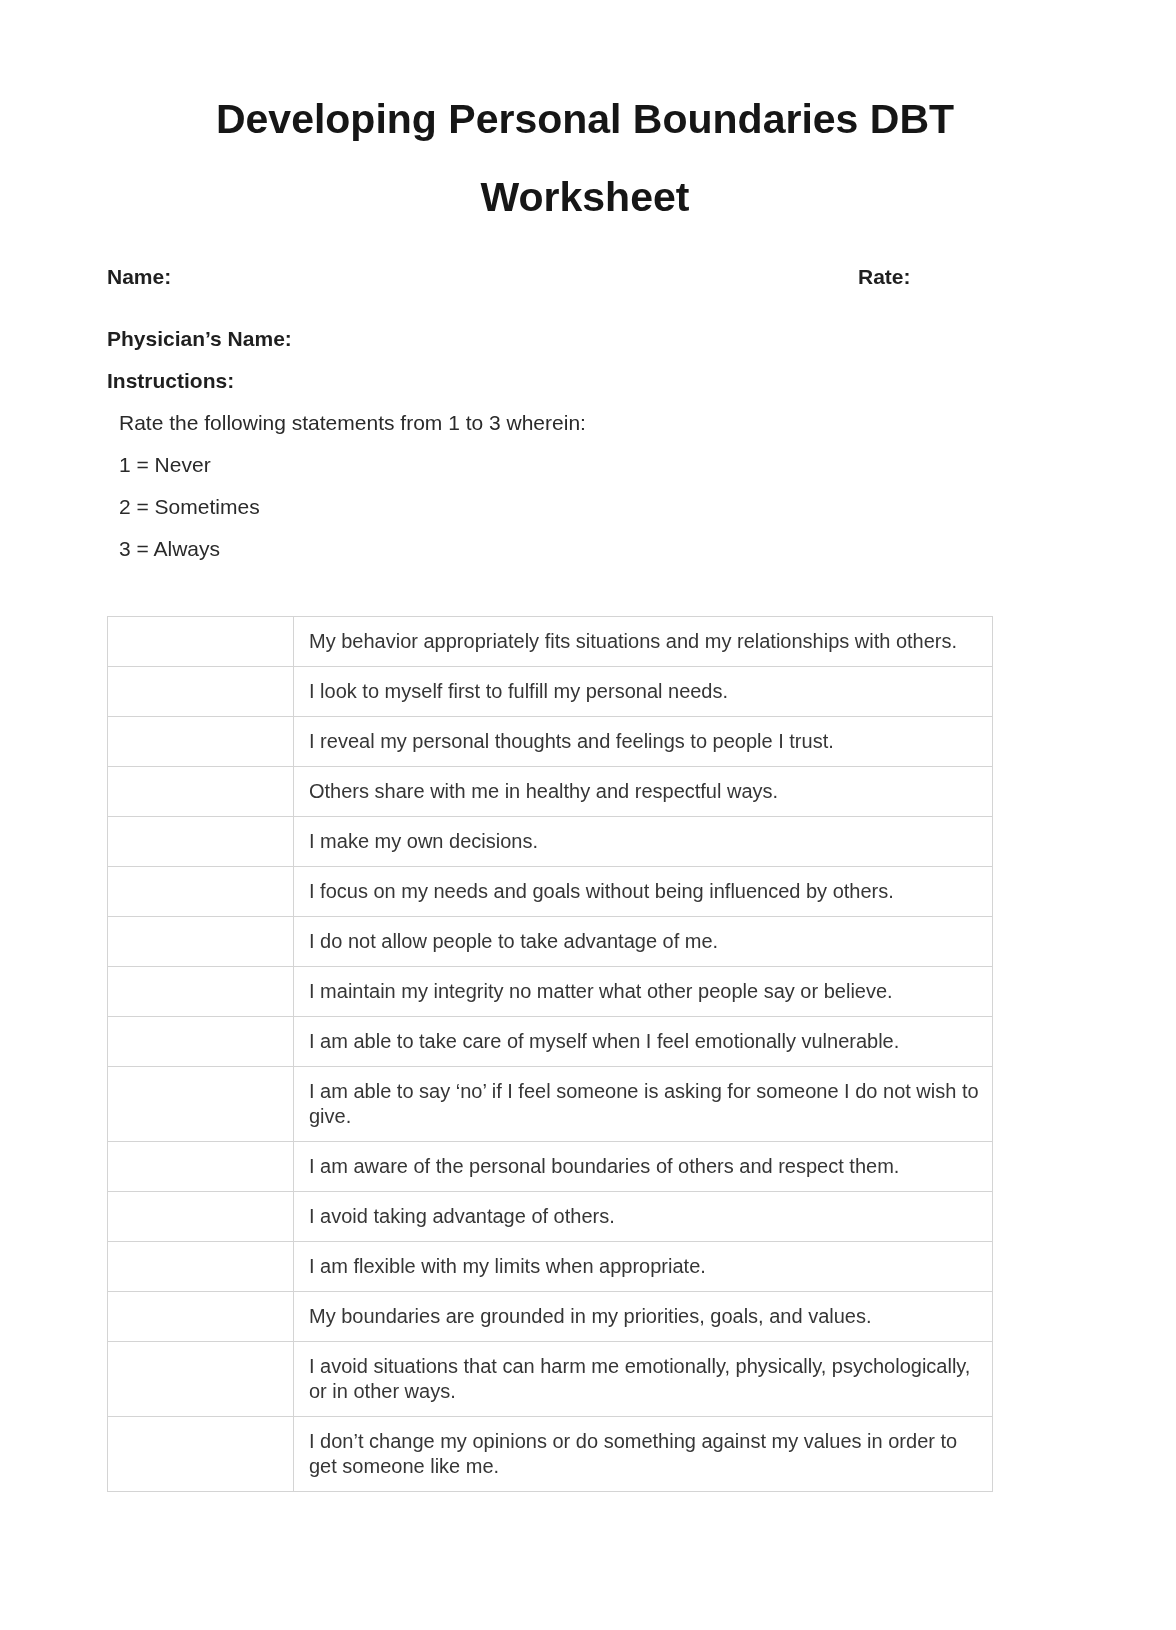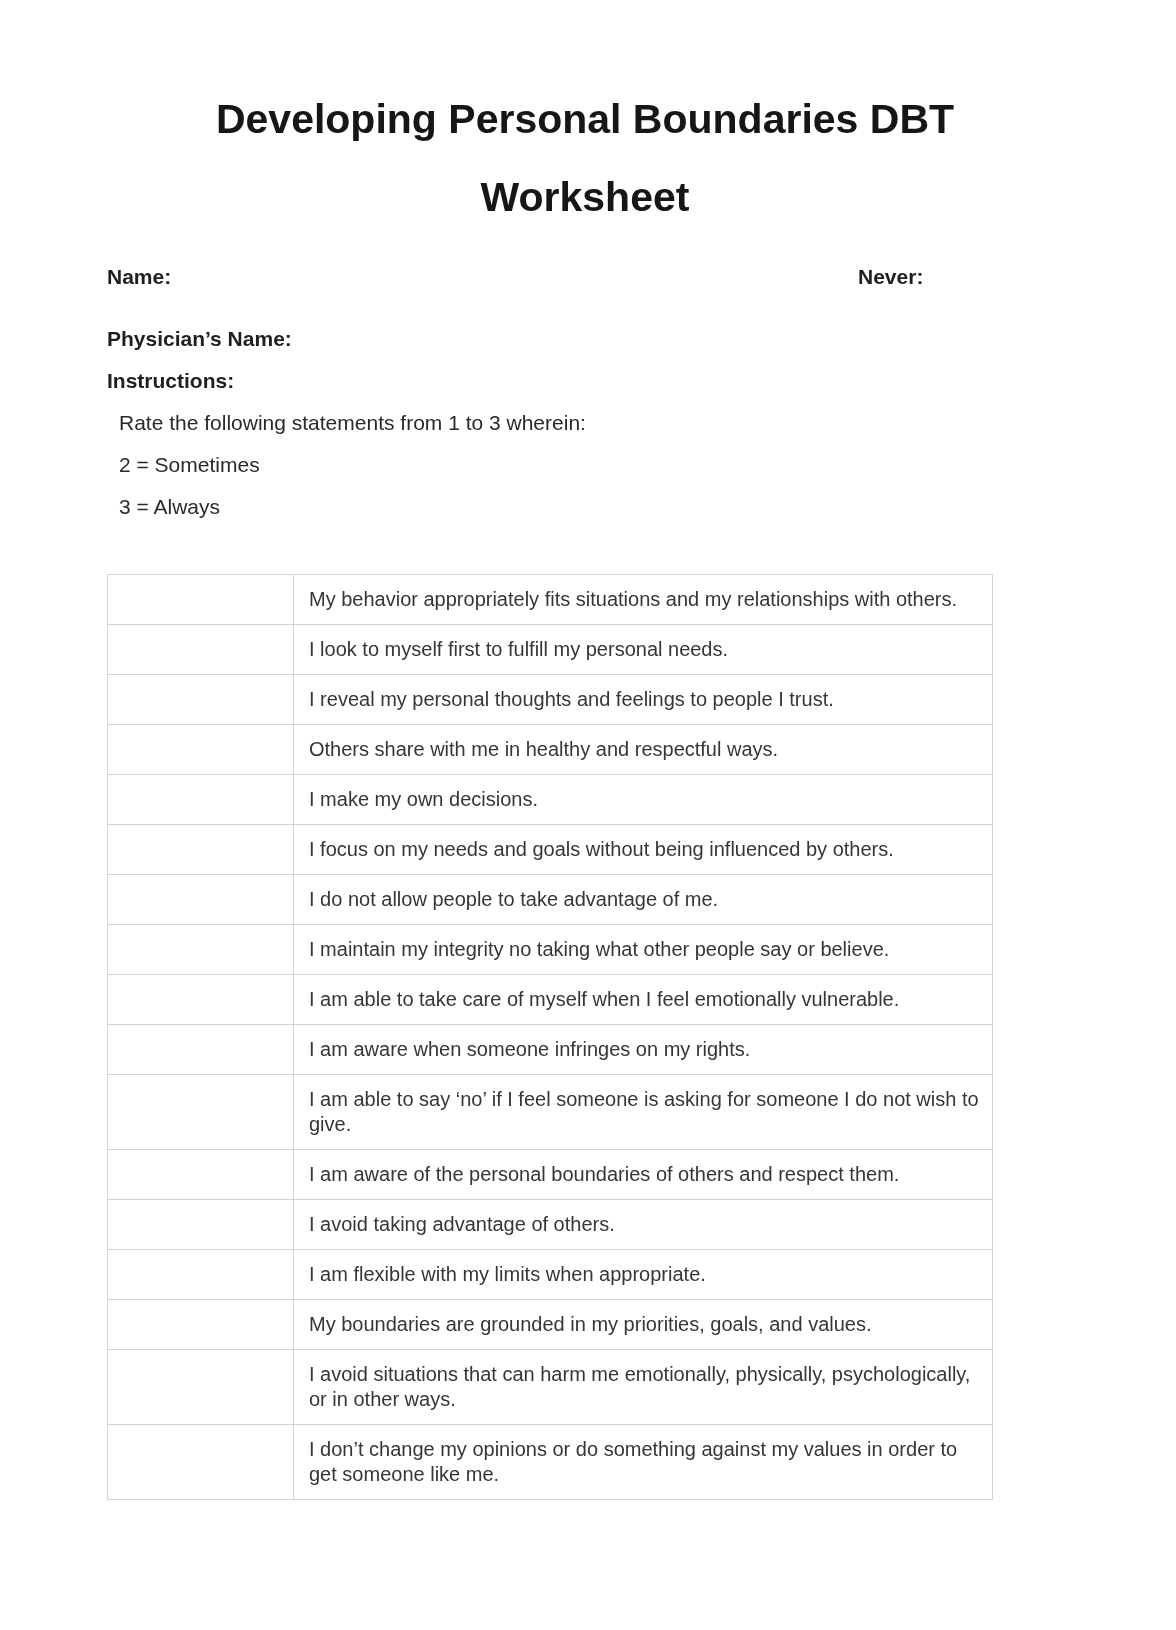--- a/index.html
+++ b/index.html
@@ -73,29 +73,30 @@
 </style>
 </head>
 <body>
 
 <div class="page">
 
   <h1 class="title">Developing Personal Boundaries DBT Worksheet</h1>
 
   <div class="meta-row">
     <p class="label name-label">Name:</p>
-    <p class="label date-label">Never:</p>
+    <p class="label date-label">Rate:</p>
   </div>
 
   <p class="label">Physician’s Name:</p>
 
   <p class="label">Instructions:</p>
 
   <p class="body-text">Rate the following statements from 1 to 3 wherein:</p>
 
+  <p class="body-text">1 = Never</p>
 
   <p class="body-text">2 = Sometimes</p>
 
   <p class="body-text">3 = Always</p>
 
   <table class="rating-table">
     <tbody id="rating-rows">
         <tr>
           <td class="rating-cell"></td>
           <td class="statement-cell">My behavior appropriately fits situations and my relationships with others.</td>
@@ -119,29 +120,25 @@
         <tr>
           <td class="rating-cell"></td>
           <td class="statement-cell">I focus on my needs and goals without being influenced by others.</td>
         </tr>
         <tr>
           <td class="rating-cell"></td>
           <td class="statement-cell">I do not allow people to take advantage of me.</td>
         </tr>
         <tr>
           <td class="rating-cell"></td>
-          <td class="statement-cell">I maintain my integrity no taking what other people say or believe.</td>
+          <td class="statement-cell">I maintain my integrity no matter what other people say or believe.</td>
         </tr>
         <tr>
           <td class="rating-cell"></td>
           <td class="statement-cell">I am able to take care of myself when I feel emotionally vulnerable.</td>
-        </tr>
-        <tr>
-          <td class="rating-cell"></td>
-          <td class="statement-cell">I am aware when someone infringes on my rights.</td>
         </tr>
         <tr>
           <td class="rating-cell"></td>
           <td class="statement-cell">I am able to say ‘no’ if I feel someone is asking for someone I do not wish to give.</td>
         </tr>
         <tr>
           <td class="rating-cell"></td>
           <td class="statement-cell">I am aware of the personal boundaries of others and respect them.</td>
         </tr>
         <tr>

